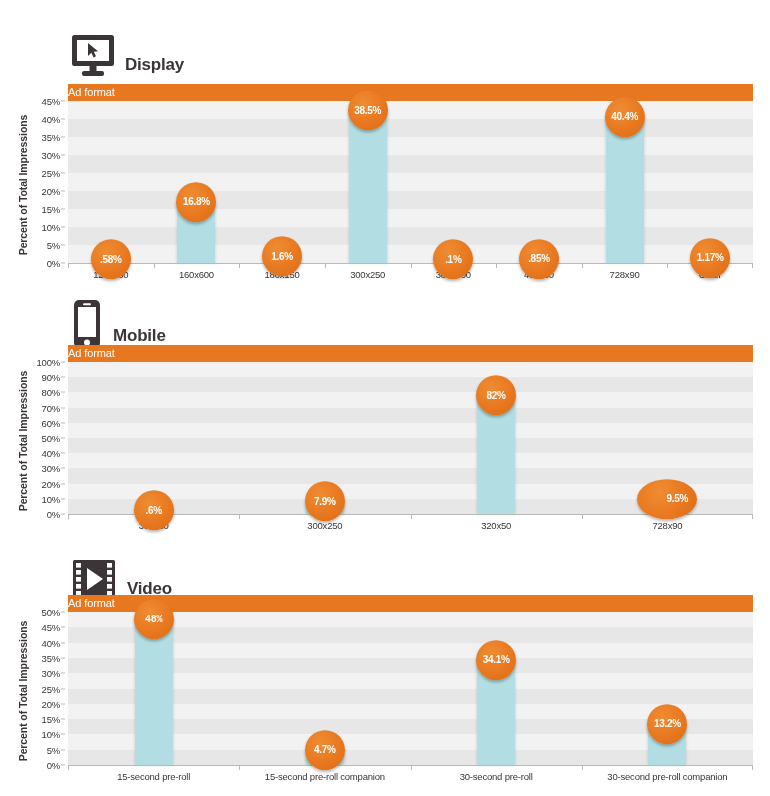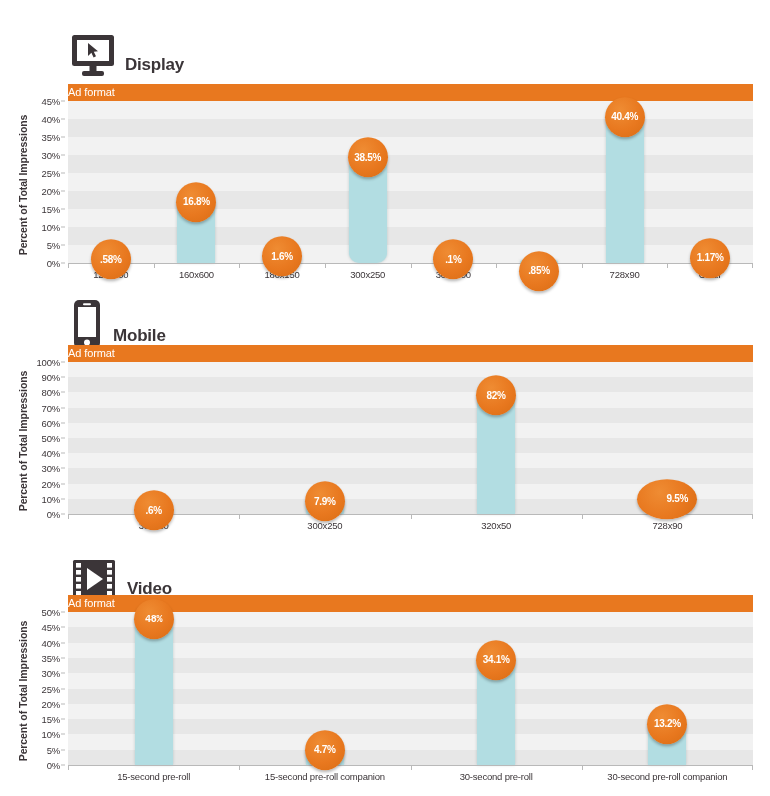--- a/index.html
+++ b/index.html
@@ -280,32 +280,32 @@
               <div class="bar" style="height: 60.48px;">
                 <div class="badge" style="top: 0px;">16.8%</div>
               </div>
             </div>
             <div class="slot">
               <div class="bar" style="height: 5.76px;">
                 <div class="badge" style="top: 0px;">1.6%</div>
               </div>
             </div>
             <div class="slot">
-              <div class="bar" style="height: 105px; border-radius: 10px;">
+              <div class="bar" style="height: 152px;">
                 <div class="badge" style="top: 0px;">38.5%</div>
               </div>
             </div>
             <div class="slot">
               <div class="bar" style="height: 3px;">
                 <div class="badge" style="top: 0px;">.1%</div>
               </div>
             </div>
             <div class="slot">
               <div class="bar" style="height: 3.06px;">
-                <div class="badge" style="top: 12px;">.85%</div>
+                <div class="badge" style="top: 0px;">.85%</div>
               </div>
             </div>
             <div class="slot">
               <div class="bar" style="height: 145.44px;">
                 <div class="badge" style="top: 0px;">40.4%</div>
               </div>
             </div>
             <div class="slot">
               <div class="bar" style="height: 4.212px;">
                 <div class="badge" style="top: 0px;">1.17%</div>

